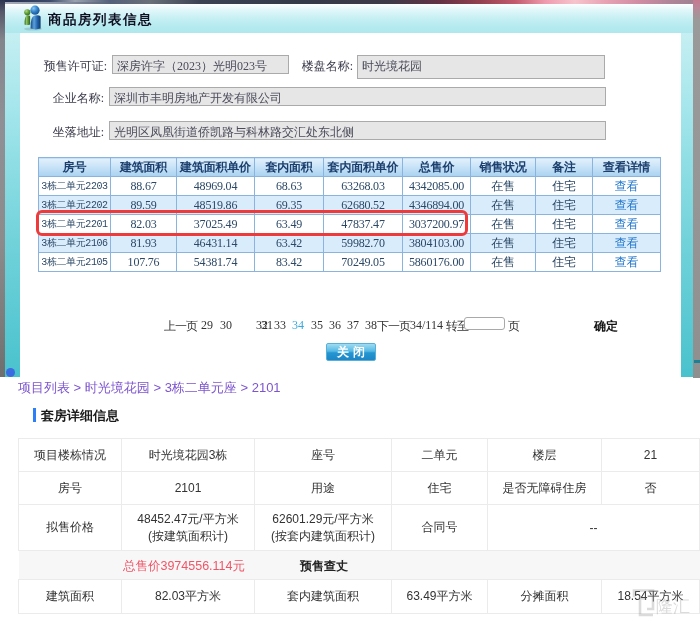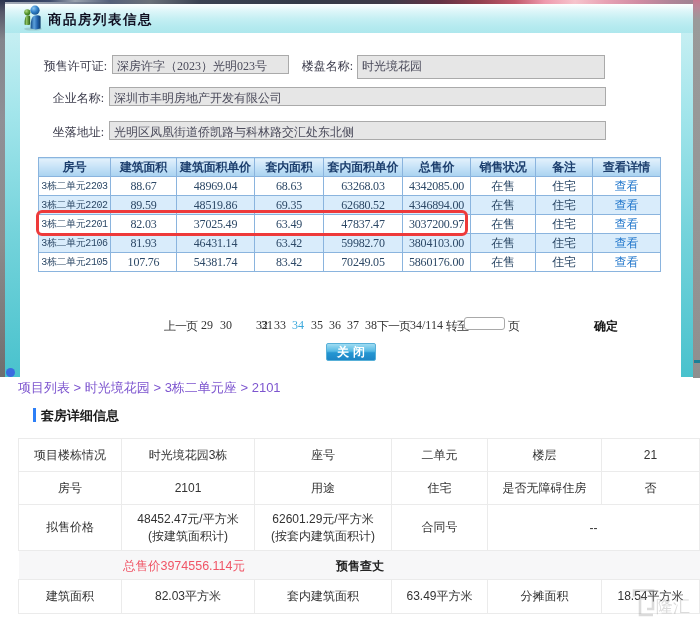--- a/index.html
+++ b/index.html
@@ -47,21 +47,21 @@
  border:1px solid #58b0d8;box-sizing:border-box;
  color:#fff;font:bold 12px "Liberation Sans",sans-serif;text-align:center;line-height:16px;letter-spacing:4px;text-indent:4px;}
 
 #crumb{left:18px;top:379px;font:13px "Liberation Sans",sans-serif;color:#7d55cf;}
 #secbar{left:33px;top:408px;width:3px;height:14px;background:#2d7ff7;}
 #sectitle{left:41px;top:407px;font:bold 13px "Liberation Sans",sans-serif;color:#1a1a1a;}
 table.bt{border-collapse:collapse;table-layout:fixed;}
 table.bt td{border:1px solid #ebebeb;font:12px "Liberation Sans",sans-serif;color:#333;
  text-align:center;vertical-align:middle;padding:0;margin-top:44px;}
 #redprice{left:104px;top:558px;width:160px;text-align:center;white-space:nowrap;font:12.5px "Liberation Sans",sans-serif;color:#f05566;}
-#presale{left:300px;top:558px;width:120px;text-align:center;font:bold 12px "Liberation Sans",sans-serif;color:#222;}
+#presale{left:300px;top:558px;width:120px;text-align:left;font:bold 12px "Liberation Sans",sans-serif;color:#222;}
 
 #wm{left:630px;top:588px;color:#000;opacity:0.28;}
 </style>
 </head>
 <body>
 <div class="abs" id="topstrip"></div>
 <div class="abs" style="left:0;top:2px;width:110px;height:2px;background:linear-gradient(90deg,#a8aeba 0,#8a93a4 60px,#5a6478 110px);"></div>
 <div class="abs" id="leftstrip"></div>
 <div class="abs" id="rightstrip"></div>
 <div class="abs" id="rightdash"></div>

